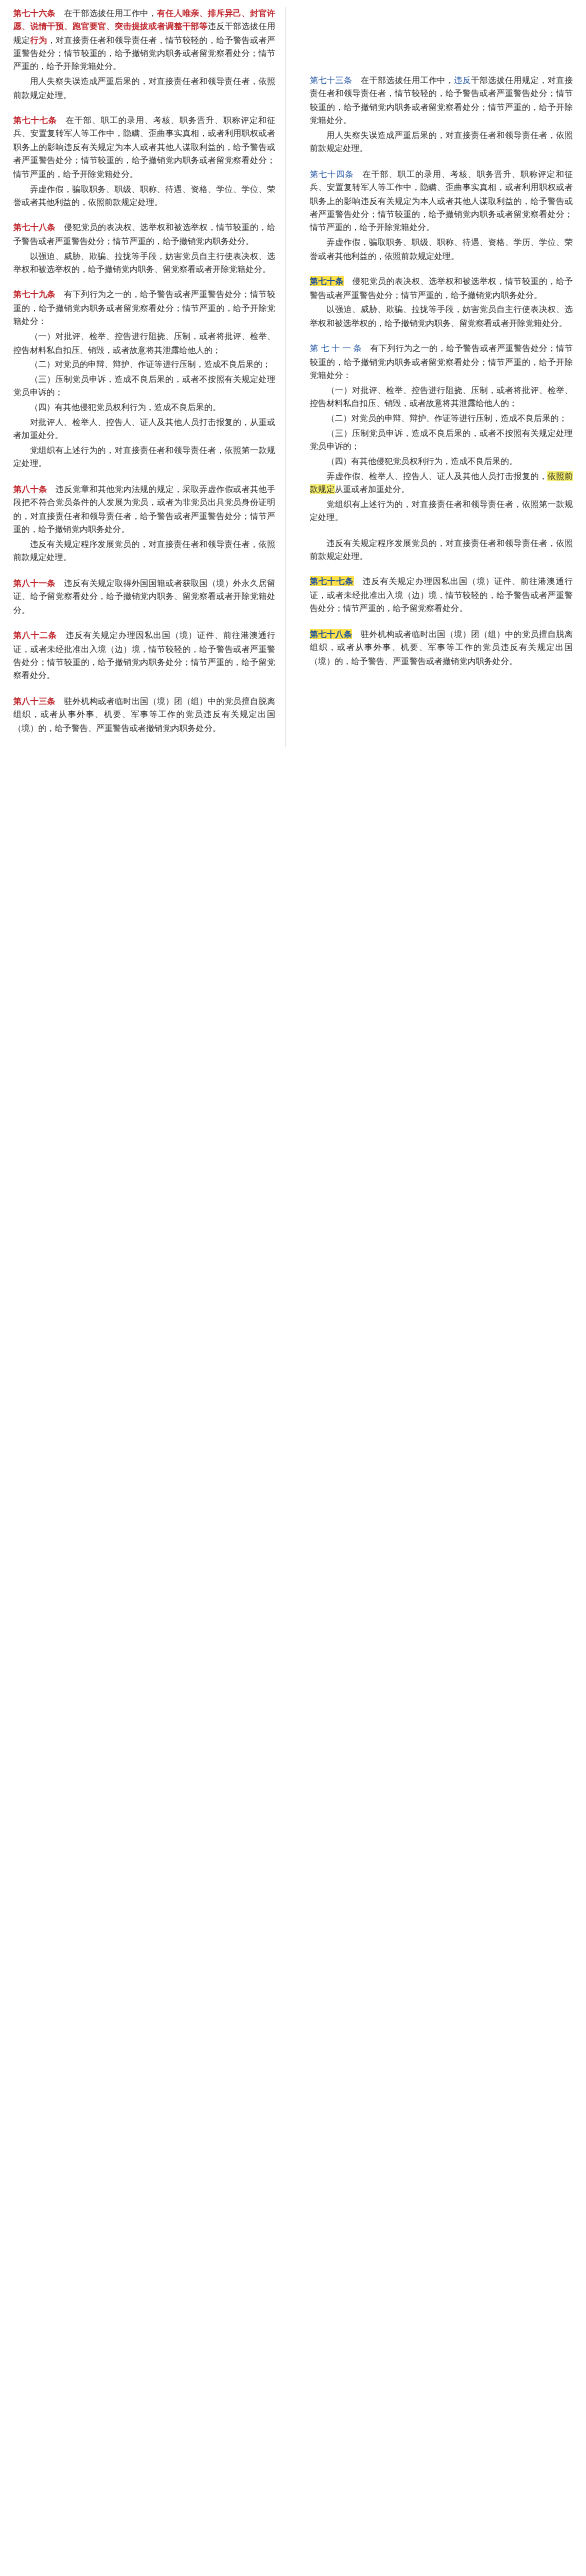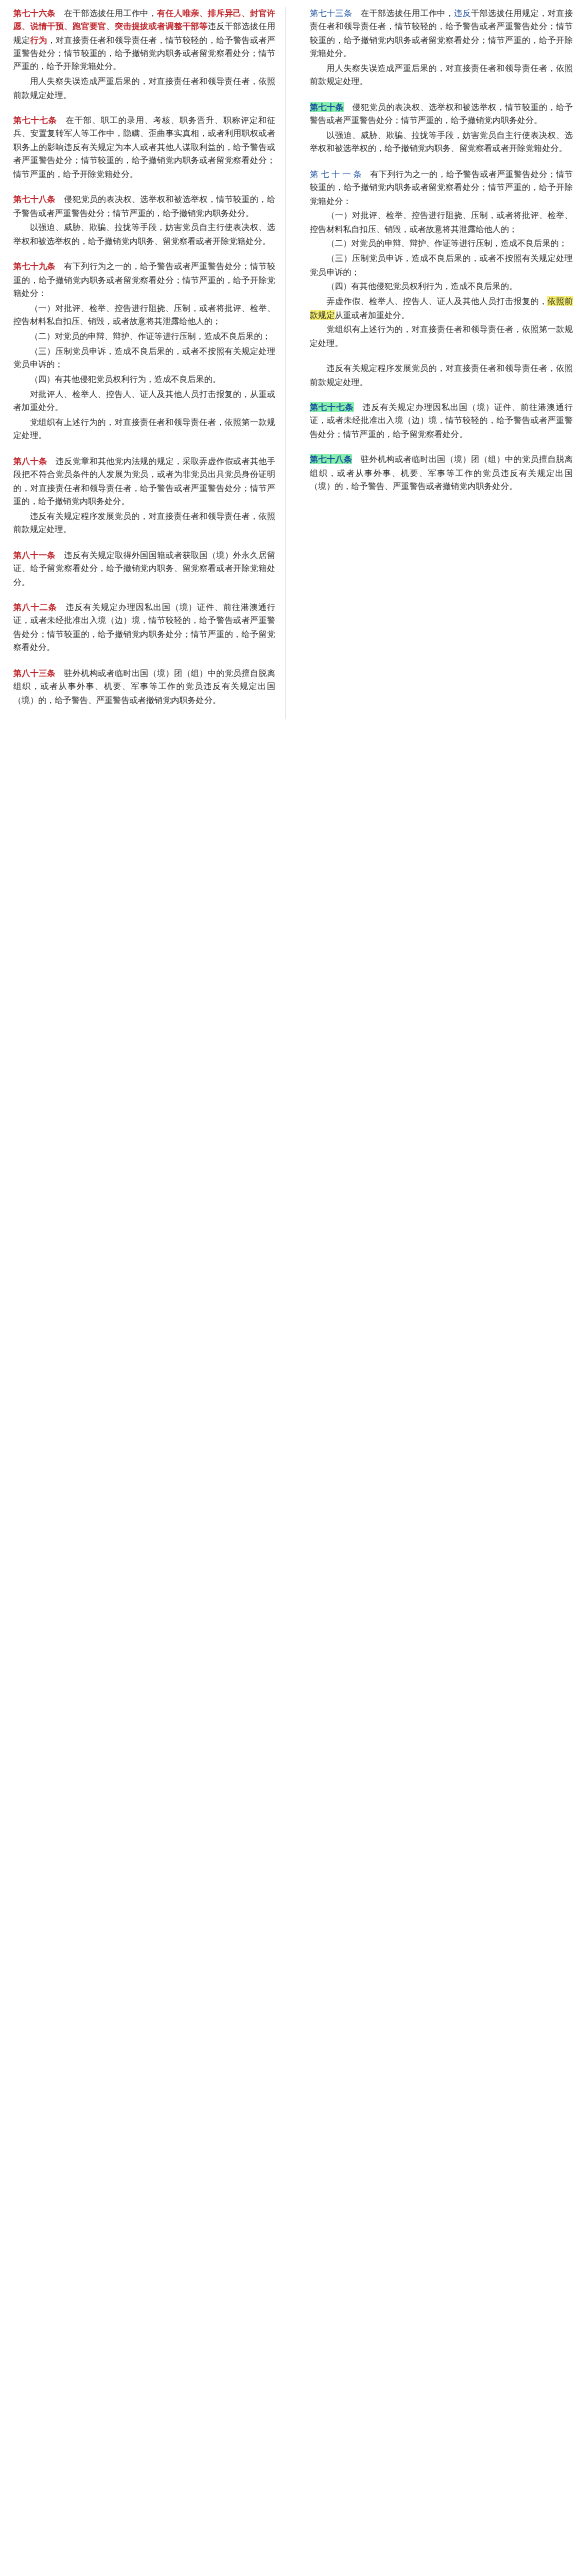--- a/index.html
+++ b/index.html
@@ -12,21 +12,21 @@
   .page {
     width: 586px;
     min-height: 2576px;
     position: relative;
     background: #ffffff;
     padding: 6.7px 4px 6.7px 4px;
   }
   .columns {
     display: flex;
     flex-direction: row;
-    align-items: flex-start;
+    align-items: center;
     gap: 15px;
   }
   .col {
     width: 50%;
     padding: 0 9.3px;
   }
   .col.left { border-right: 0.7px solid #e8e8e8; }
   .article {
     margin-bottom: 12px;
   }
@@ -52,37 +52,38 @@
   }
   .hl-red {
     color: #c0272d;
     font-weight: bold;
   }
   .hl-yellow {
     background: #f6ef72;
     color: #232323;
   }
   .hl-yellow-blue {
-    background: #86efac;
+    background: #fde047;
     color: #1a4fa0;
     font-weight: bold;
   }
 </style>
 </head>
 <body>
 
 <div class="page">
   <div class="columns">
     <div class="col left" id="col-left">
         <div class="article">
           <p class="para first"><span class="art-head">第七十六条</span><span>　在干部选拔任用工作中，</span><span class="hl-red">有任人唯亲、排斥异己、封官许愿、说情干预、跑官要官、突击提拔或者调整干部等</span><span>违反干部选拔任用规定</span><span class="hl-red">行为</span><span>，对直接责任者和领导责任者，情节较轻的，给予警告或者严重警告处分；情节较重的，给予撤销党内职务或者留党察看处分；情节严重的，给予开除党籍处分。</span></p>
           <p class="para"><span>用人失察失误造成严重后果的，对直接责任者和领导责任者，依照前款规定处理。</span></p>
         </div>
         <div class="article">
           <p class="para first"><span class="art-head">第七十七条</span><span>　在干部、职工的录用、考核、职务晋升、职称评定和征兵、安置复转军人等工作中，隐瞒、歪曲事实真相，或者利用职权或者职务上的影响违反有关规定为本人或者其他人谋取利益的，给予警告或者严重警告处分；情节较重的，给予撤销党内职务或者留党察看处分；情节严重的，给予开除党籍处分。</span></p>
+          <p class="para"><span>弄虚作假，骗取职务、职级、职称、待遇、资格、学位、学位、荣誉或者其他利益的，依照前款规定处理。</span></p>
         </div>
         <div class="article">
           <p class="para first"><span class="art-head">第七十八条</span><span>　侵犯党员的表决权、选举权和被选举权，情节较重的，给予警告或者严重警告处分；情节严重的，给予撤销党内职务处分。</span></p>
           <p class="para"><span>以强迫、威胁、欺骗、拉拢等手段，妨害党员自主行使表决权、选举权和被选举权的，给予撤销党内职务、留党察看或者开除党籍处分。</span></p>
         </div>
         <div class="article">
           <p class="para first"><span class="art-head">第七十九条</span><span>　有下列行为之一的，给予警告或者严重警告处分；情节较重的，给予撤销党内职务或者留党察看处分；情节严重的，给予开除党籍处分：</span></p>
           <p class="para"><span>（一）对批评、检举、控告进行阻挠、压制，或者将批评、检举、控告材料私自扣压、销毁，或者故意将其泄露给他人的；</span></p>
           <p class="para"><span>（二）对党员的申辩、辩护、作证等进行压制，造成不良后果的；</span></p>
           <p class="para"><span>（三）压制党员申诉，造成不良后果的，或者不按照有关规定处理党员申诉的；</span></p>
@@ -103,20 +104,24 @@
         <div class="article">
           <p class="para first"><span class="art-head">第八十三条</span><span>　驻外机构或者临时出国（境）团（组）中的党员擅自脱离组织，或者从事外事、机要、军事等工作的党员违反有关规定出国（境）的，给予警告、严重警告或者撤销党内职务处分。</span></p>
         </div>
       </div>
     <div class="col right" id="col-right">
         <div class="article">
           <p class="para first"><span class="art-head-blue">第七十三条</span><span>　在干部选拔任用工作中，</span><span class="art-head-blue">违反</span><span>干部选拔任用规定，对直接责任者和领导责任者，情节较轻的，给予警告或者严重警告处分；情节较重的，给予撤销党内职务或者留党察看处分；情节严重的，给予开除党籍处分。</span></p>
           <p class="para"><span>用人失察失误造成严重后果的，对直接责任者和领导责任者，依照前款规定处理。</span></p>
         </div>
         <div class="article">
+          <p class="para first"><span class="art-head-blue">第七十四条</span><span>　在干部、职工的录用、考核、职务晋升、职称评定和征兵、安置复转军人等工作中，隐瞒、歪曲事实真相，或者利用职权或者职务上的影响违反有关规定为本人或者其他人谋取利益的，给予警告或者严重警告处分；情节较重的，给予撤销党内职务或者留党察看处分；情节严重的，给予开除党籍处分。</span></p>
+          <p class="para"><span>弄虚作假，骗取职务、职级、职称、待遇、资格、学历、学位、荣誉或者其他利益的，依照前款规定处理。</span></p>
+        </div>
+        <div class="article">
           <p class="para first"><span class="hl-yellow-blue">第七十条</span><span>　侵犯党员的表决权、选举权和被选举权，情节较重的，给予警告或者严重警告处分；情节严重的，给予撤销党内职务处分。</span></p>
           <p class="para"><span>以强迫、威胁、欺骗、拉拢等手段，妨害党员自主行使表决权、选举权和被选举权的，给予撤销党内职务、留党察看或者开除党籍处分。</span></p>
         </div>
         <div class="article">
           <p class="para first"><span class="art-head-blue">第 七 十 一 条</span><span>　有下列行为之一的，给予警告或者严重警告处分；情节较重的，给予撤销党内职务或者留党察看处分；情节严重的，给予开除党籍处分：</span></p>
           <p class="para"><span>（一）对批评、检举、控告进行阻挠、压制，或者将批评、检举、控告材料私自扣压、销毁，或者故意将其泄露给他人的；</span></p>
           <p class="para"><span>（二）对党员的申辩、辩护、作证等进行压制，造成不良后果的；</span></p>
           <p class="para"><span>（三）压制党员申诉，造成不良后果的，或者不按照有关规定处理党员申诉的；</span></p>
           <p class="para"><span>（四）有其他侵犯党员权利行为，造成不良后果的。</span></p>
           <p class="para"><span>弄虚作假、检举人、控告人、证人及其他人员打击报复的，</span><span class="hl-yellow">依照前款规定</span><span>从重或者加重处分。</span></p>

